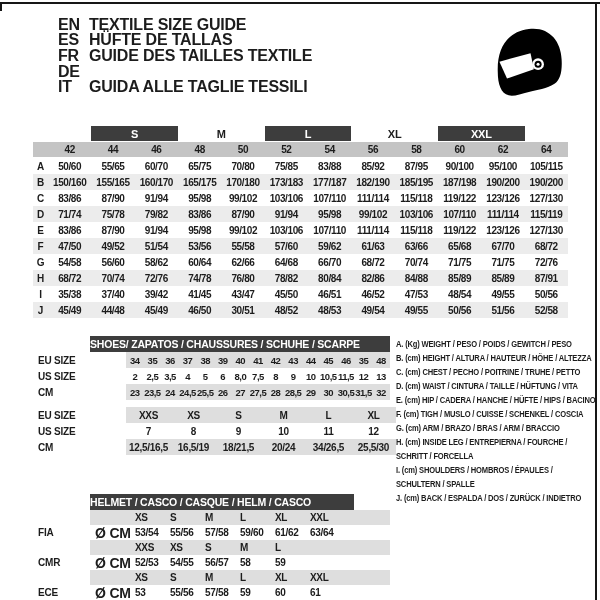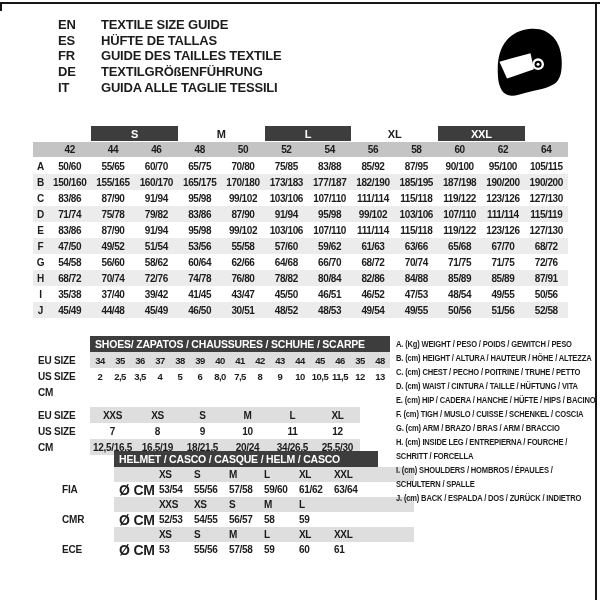--- a/index.html
+++ b/index.html
@@ -5,56 +5,56 @@
   html,body{margin:0;padding:0;}
   body{width:600px;height:600px;background:#fff;font-family:"Liberation Sans",sans-serif;
        font-weight:700;color:#1c1c1c;letter-spacing:-0.2px;position:relative;overflow:hidden;}
   .page{position:absolute;inset:0;}
 
   .frame-top{position:absolute;left:0;top:2px;width:600px;height:2px;background:#161616;}
   .frame-right{position:absolute;left:595px;top:2px;width:2px;height:598px;background:#161616;}
   .frame-left-stub{position:absolute;left:0;top:2px;width:2px;height:9px;background:#161616;}
 
   .lang-block{position:absolute;left:58px;top:17px;}
-  .lang-row{display:flex;height:15.6px;align-items:center;font-size:13px;gap:12px;}
+  .lang-row{display:flex;height:15.6px;align-items:center;font-size:16px;}
   .lang-code{width:31px;flex:none;}
 
   .logo{position:absolute;left:486px;top:14px;width:84px;height:92px;}
 
   
   .main-table{position:absolute;left:33px;top:126px;width:535px;}
   .grow{display:grid;grid-template-columns:15px repeat(12,1fr);height:15px;margin-bottom:1px;}
   .gcell{display:flex;align-items:center;justify-content:center;font-size:11px;}
   .gcell.dark{background:#3d3d3d;color:#fff;}
   .g-s{grid-column:3 / span 2;} .g-m{grid-column:5 / span 2;} .g-l{grid-column:7 / span 2;}
   .g-xl{grid-column:9 / span 2;} .g-xxl{grid-column:11 / span 2;}
   .trow{display:flex;height:16px;align-items:center;}
   .size-row{background:#c4c4c4;height:15px;margin-bottom:1px;}
   .tlabel{width:15px;flex:none;text-align:center;font-size:10px;}
   .cells{display:contents;}
   .tcell{flex:1;text-align:center;font-size:10px;letter-spacing:-0.4px;}
   .tbody .trow:nth-child(even){background:#ececec;}
 
   
   .subbar{background:#3d3d3d;color:#fff;font-size:10.5px;height:16px;display:flex;
-          align-items:center;padding-left:5px;box-sizing:border-box;white-space:nowrap;}
+          align-items:center;box-sizing:border-box;white-space:nowrap;}
   .shoes{position:absolute;left:33px;top:336px;width:357px;}
   .shoes .subbar{margin-left:57px;width:300px;}
-  .srow{display:flex;height:16px;align-items:center;}
+  .srow{display:flex;height:16px;align-items:center;gap:36px;}
   .slabel{width:57px;flex:none;font-size:10px;padding-left:5px;box-sizing:border-box;}
   .sband{flex:1;display:flex;height:100%;align-items:center;}
   .scell{flex:1;text-align:center;font-size:9.5px;letter-spacing:-0.5px;}
   .rows3 .srow:nth-child(odd) .sband{background:#dedede;}
 
   .gloves{position:absolute;left:33px;top:407px;width:330px;}
   .gloves .subbar{margin-left:57px;width:252px;}
   .gloves .sband{flex:none;width:270px;}
   .gloves .scell{font-size:10px;letter-spacing:-0.3px;}
 
-  .helmet-sec{position:absolute;left:33px;top:451px;width:357px;margin-left:24px;}
+  .helmet-sec{position:absolute;left:33px;top:494px;width:357px;}
   .helmet-sec .subbar{margin-left:57px;width:264px;}
   .hrow{display:flex;height:15px;align-items:center;}
   .hrow.gray .hband{background:#dedede;}
   .hlabel{width:57px;flex:none;font-size:10px;padding-left:5px;box-sizing:border-box;}
   .hband{width:300px;display:flex;height:100%;align-items:center;padding-left:5px;box-sizing:border-box;}
   .hunit{width:40px;flex:none;font-size:14px;}
   .hcell{width:35px;flex:none;font-size:10px;letter-spacing:-0.3px;}
 
   .legend{position:absolute;left:396px;top:337px;transform:scaleX(0.84);transform-origin:0 0;font-size:9px;}
   .legend-line{height:14px;line-height:14px;white-space:nowrap;}
@@ -77,21 +77,20 @@
       <div class="lang-row">
       <span class="lang-code">ES</span>
       <span class="lang-text">HÜFTE DE TALLAS</span>
     </div>
       <div class="lang-row">
       <span class="lang-code">FR</span>
       <span class="lang-text">GUIDE DES TAILLES TEXTILE</span>
     </div>
       <div class="lang-row">
       <span class="lang-code">DE</span>
-      <span class="lang-text">TEXTILGRÖßENFÜHRUNG</span>
     </div>
       <div class="lang-row">
       <span class="lang-code">IT</span>
       <span class="lang-text">GUIDA ALLE TAGLIE TESSILI</span>
     </div>
     </header>
 
   <svg class="logo" viewBox="0 0 100 100" aria-hidden="true">
     <path d="M27 92 C18 90 14 79 14 64 C13 37 25 16 51 13 C75 10 89 27 90 49 C91 64 88 74 82 78 C73 84 60 86 51 88 C41 90 33 94 27 92 Z" fill="#000"></path>
     <path d="M16 52 L53 42 L57 61 L25 72 Z" fill="#fff"></path>
@@ -220,20 +219,38 @@
             <div class="scell">9</div>
             <div class="scell">10</div>
             <div class="scell">10,5</div>
             <div class="scell">11,5</div>
             <div class="scell">12</div>
             <div class="scell">13</div>
           </div>
       </div>
         <div class="srow">
         <div class="slabel">CM</div>
+        <div class="sband">
+
+        <div class="scell">23</div>
+            <div class="scell">23,5</div>
+            <div class="scell">24</div>
+            <div class="scell">24,5</div>
+            <div class="scell">25,5</div>
+            <div class="scell">26</div>
+            <div class="scell">27</div>
+            <div class="scell">27,5</div>
+            <div class="scell">28</div>
+            <div class="scell">28,5</div>
+            <div class="scell">29</div>
+            <div class="scell">30</div>
+            <div class="scell">30,5</div>
+            <div class="scell">31,5</div>
+            <div class="scell">32</div>
+          </div>
       </div>
       </div>
   </section>
 
   <section class="shoes gloves">
     <div class="rows3">
 
     <div class="srow">
         <div class="slabel">EU SIZE</div>
         <div class="sband">

